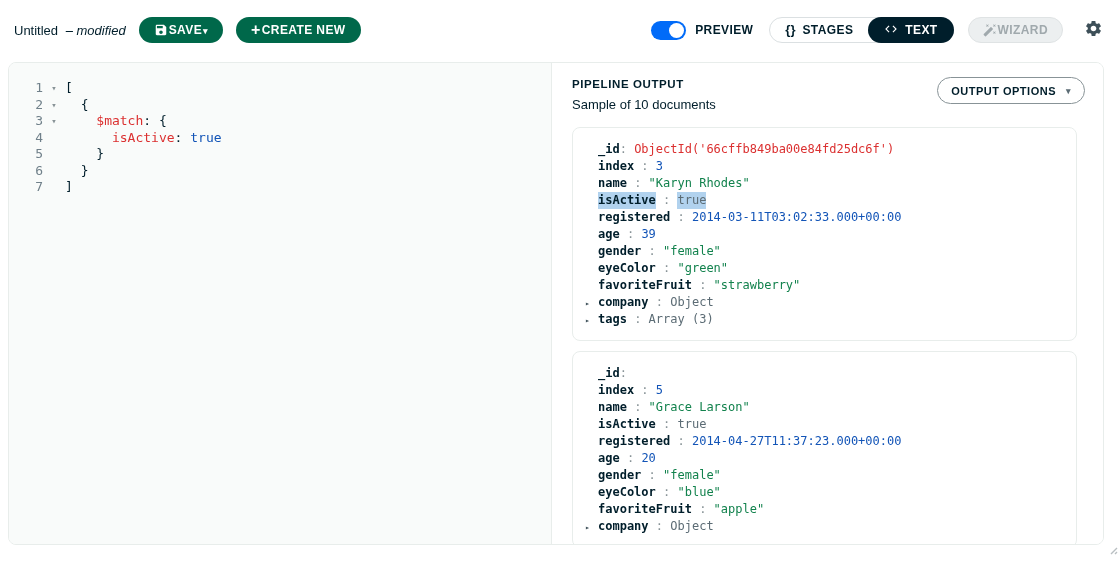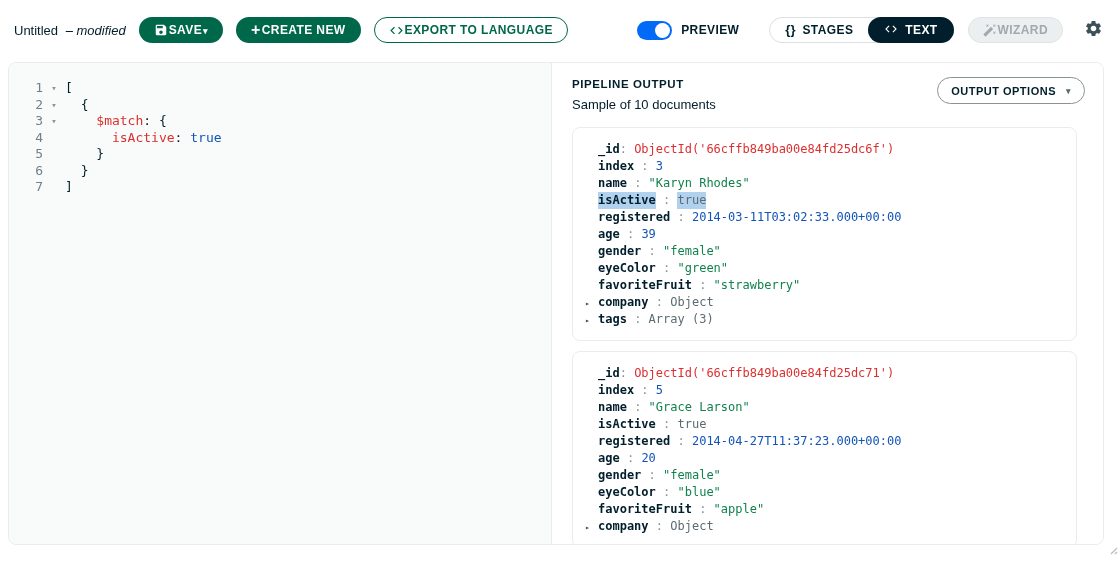--- a/index.html
+++ b/index.html
@@ -14,21 +14,21 @@
          padding:0 14px; gap:1px; white-space:nowrap; }
   .btn-green { background:#00684A; color:#ffffff; margin-left:13px; }
   .btn-outline-green { background:#ffffff; color:#00684A; border-color:#00684A; margin-left:13px; }
   .btn svg { display:block; }
   .caret { font-size:9px; line-height:1; position:relative; top:1px; }
   .btn-green .caret { color:#ffffff; }
 
   .header-right { margin-left:auto; display:flex; align-items:center; }
   .toggle { width:35px; height:19px; border-radius:10px; background:#016BF8; position:relative; cursor:pointer; }
   .toggle-knob { position:absolute; top:2px; right:2px; width:15px; height:15px; border-radius:50%; background:#ffffff; }
-  .toggle-label { font-size:12px; font-weight:bold; color:#001E2B; letter-spacing:.4px; margin-left:9px; margin-right:30px; }
+  .toggle-label { font-size:12px; font-weight:bold; color:#001E2B; letter-spacing:.4px; margin-left:9px; margin-right:16px; }
 
   .seg-group { display:flex; align-items:center; height:26px; border:1px solid #dbe0e2; border-radius:13px; background:#ffffff; }
   .seg { display:inline-flex; align-items:center; gap:7px; height:26px; padding:0 16px; border-radius:13px;
          font-size:12px; font-weight:bold; letter-spacing:.4px; cursor:pointer; margin:-1px; }
   .seg-light { color:#001E2B; background:transparent; margin-right:0; }
   .seg-dark { color:#ffffff; background:#001E2B; }
   .braces-glyph { font-size:13px; font-weight:bold; letter-spacing:0; position:relative; top:-1px; }
 
   .btn-disabled { background:#eceff0; color:#a0a9ad; border-color:#dfe3e4; margin-left:14px; cursor:default; }
 
@@ -90,28 +90,20 @@
     </span>
     <span>SAVE</span>
     <span class="caret">▾</span>
   </div>
 
   <div class="btn btn-green">
     <span style="font-size:16px; font-weight:bold; line-height:1;">+</span>
     <span>CREATE NEW</span>
   </div>
 
-  <div class="btn btn-outline-green">
-    <span>
-      <svg width="15" height="15" viewBox="0 0 24 24" fill="#00684A">
-          <path d="M9.4 16.6 4.8 12l4.6-4.6L8 6l-6 6 6 6 1.4-1.4zm5.2 0 4.6-4.6-4.6-4.6L16 6l6 6-6 6-1.4-1.4z"></path>
-        </svg>
-    </span>
-    <span>EXPORT TO LANGUAGE</span>
-  </div>
 
   <div class="header-right">
     <div class="toggle">
       <div class="toggle-knob"></div>
     </div>
     <span class="toggle-label">PREVIEW</span>
 
     <div class="seg-group">
       <div class="seg seg-light">
         <span class="braces-glyph">{}</span>
@@ -261,21 +253,20 @@
             <span class="doc-key">tags</span>
             <span class="doc-sep"> : </span>
             <span class="val-array">Array (3)</span>
           </div>
         </div>
         <div class="doc-card">
           <div class="doc-row">
             <span class="doc-caret"></span>
             <span class="doc-key">_id</span>
             <span class="doc-sep">: </span>
-            <span class="val-objectid">ObjectId('66cffb849ba00e84fd25dc71')</span>
           </div>
           <div class="doc-row">
             <span class="doc-caret"></span>
             <span class="doc-key">index</span>
             <span class="doc-sep"> : </span>
             <span class="val-number">5</span>
           </div>
           <div class="doc-row">
             <span class="doc-caret"></span>
             <span class="doc-key">name</span>

